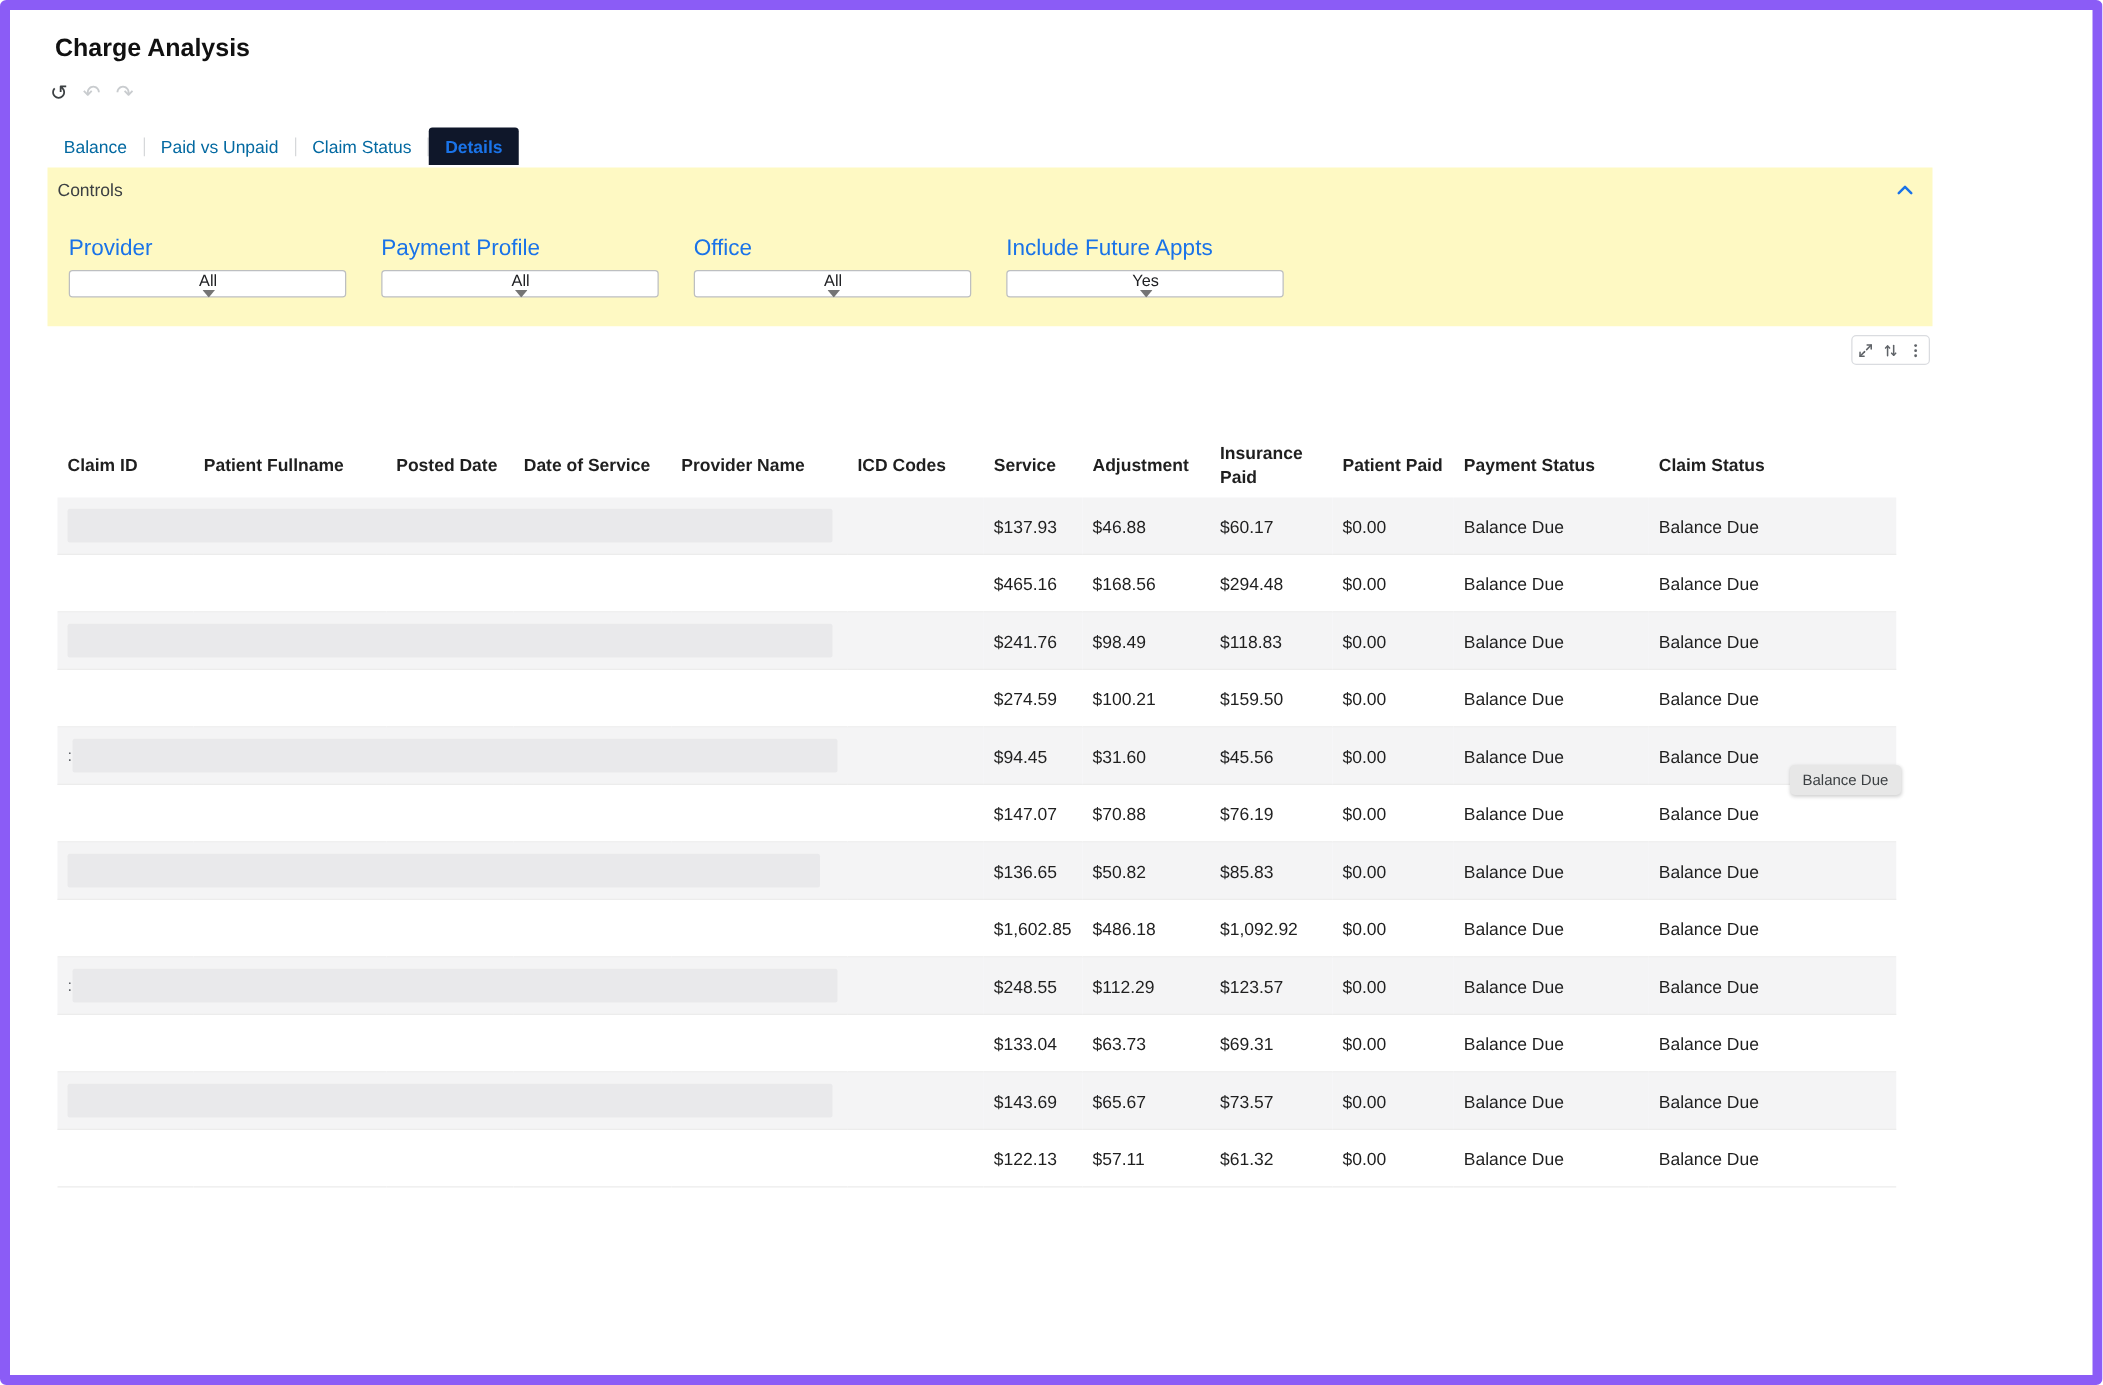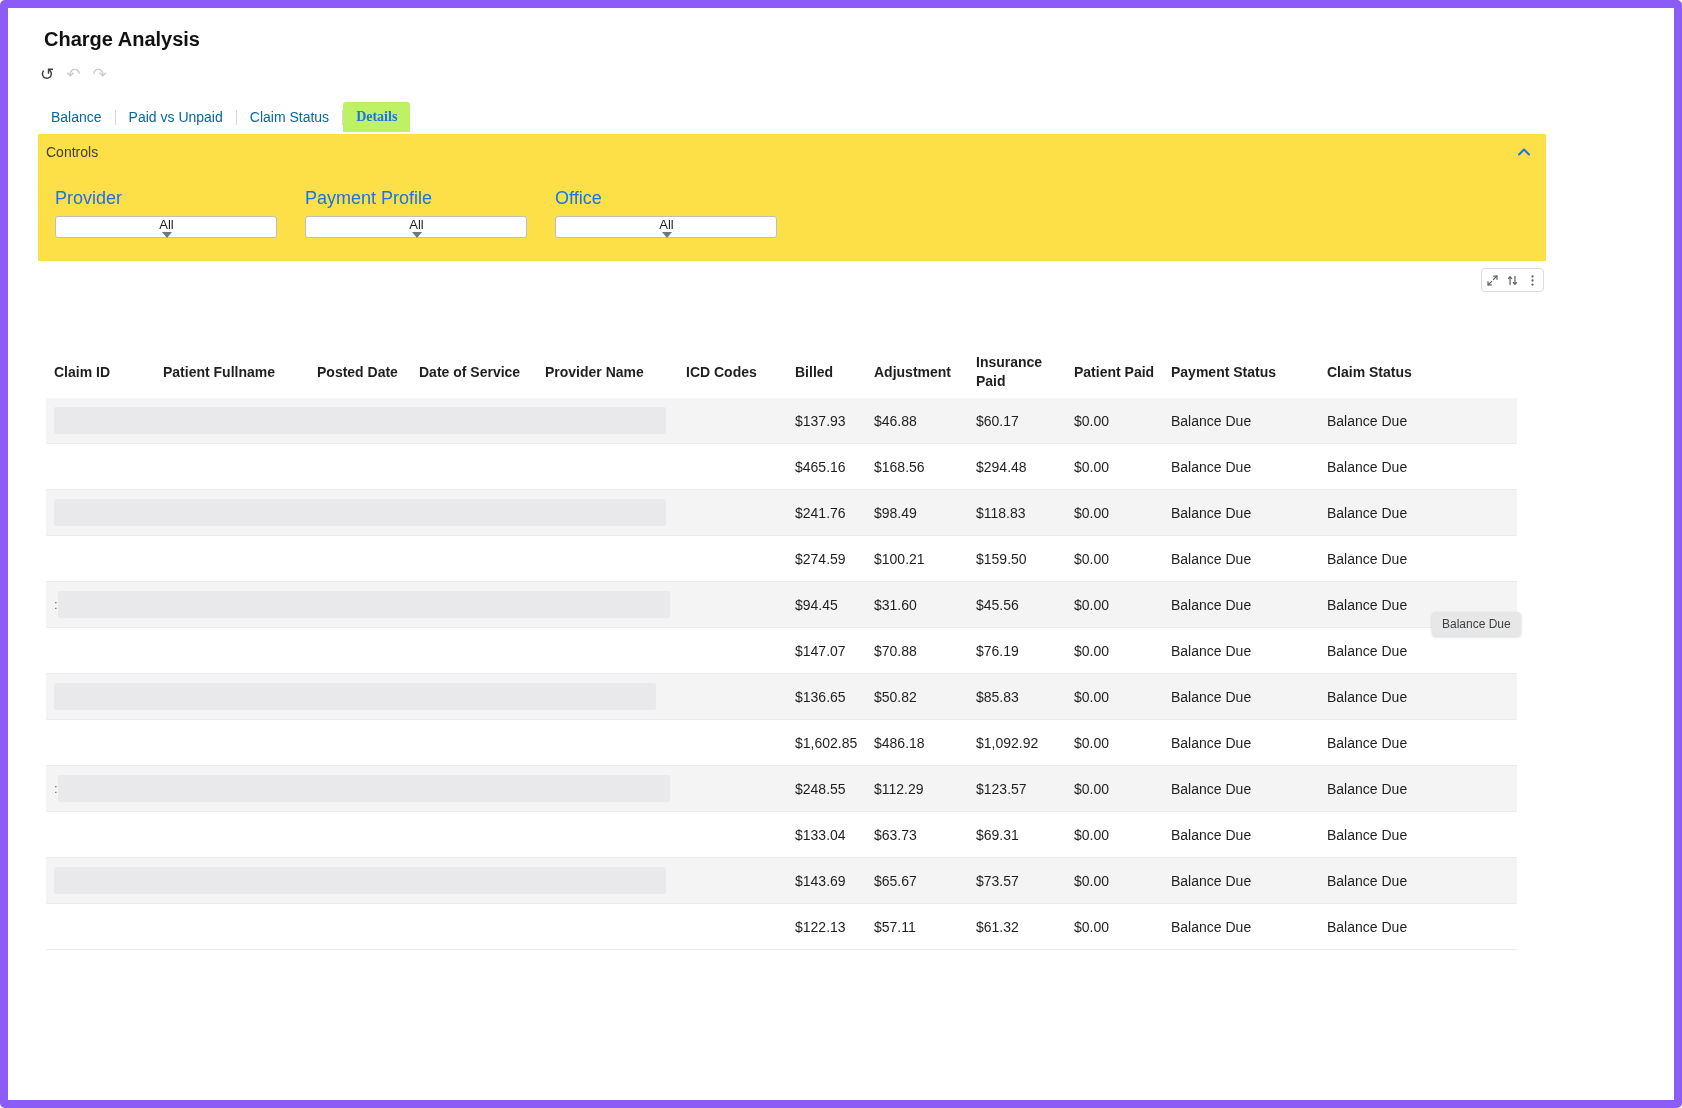--- a/index.html
+++ b/index.html
@@ -36,31 +36,30 @@
     position: absolute; left: 30px; top: 94px;
     display: flex; align-items: center; height: 30px;
   }
   .tab {
     padding: 7px 13px;
     font-size: 14px; color: #0369a1;
     cursor: pointer; white-space: nowrap;
   }
   .tab.active {
     color: #1a73e8; font-weight: 700;
-    background: #bef264;
+    background: #0f172a;
     border-radius: 3px 3px 0 0;
-    font-family: Liberation Serif, serif;
   }
   .tab-sep { width: 1px; height: 15px; background: #d6d8da; }
 
   
   .controls-panel {
     position: absolute; left: 30px; top: 126px;
     width: 1508px; height: 127px;
-    background: #fde047;
+    background: #fef9c3;
   }
   .controls-header {
     display: flex; justify-content: space-between; align-items: center;
     padding: 10px 14px 0 8px;
   }
   .controls-title { font-size: 14px; color: #3c4043; }
   .collapse-chevron { cursor: pointer; display: inline-flex; }
   .filters {
     position: absolute; left: 17px; top: 54px;
     display: flex; gap: 28px;
@@ -190,20 +189,31 @@
         <div class="filter-label">Office</div>
         <div class="dropdown">
           <span>All</span>
           <span class="caret">
             <svg width="10" height="6" viewBox="0 0 10 6">
                 <path d="M0 0h10L5 6z" fill="#757575"></path>
               </svg>
           </span>
         </div>
       </div>
+      <div class="filter">
+        <div class="filter-label">Include Future Appts</div>
+        <div class="dropdown">
+          <span>Yes</span>
+          <span class="caret">
+            <svg width="10" height="6" viewBox="0 0 10 6">
+                <path d="M0 0h10L5 6z" fill="#757575"></path>
+              </svg>
+          </span>
+        </div>
+      </div>
     </div>
   </div>
 
   <div class="grid-toolbar">
     <span class="gt-icon">
       <svg width="13" height="13" viewBox="0 0 16 16" fill="none" stroke="#5f6368" stroke-width="1.5" stroke-linecap="round" stroke-linejoin="round">
           <path d="M9.5 2.5h4v4"></path>
           <path d="M13.5 2.5 9 7"></path>
           <path d="M6.5 13.5h-4v-4"></path>
           <path d="M2.5 13.5 7 9"></path>
@@ -242,21 +252,21 @@
         <col style="width:198px">
     </colgroup>
     <thead>
       <tr>
         <th>Claim ID</th>
         <th>Patient Fullname</th>
         <th>Posted Date</th>
         <th>Date of Service</th>
         <th>Provider Name</th>
         <th>ICD Codes</th>
-        <th>Billed</th>
+        <th>Service</th>
         <th>Adjustment</th>
         <th>Insurance Paid</th>
         <th>Patient Paid</th>
         <th>Payment Status</th>
         <th>Claim Status</th>
       </tr>
     </thead>
     <tbody>
         <tr>
       <td class="redacted-cell" colspan="6">

